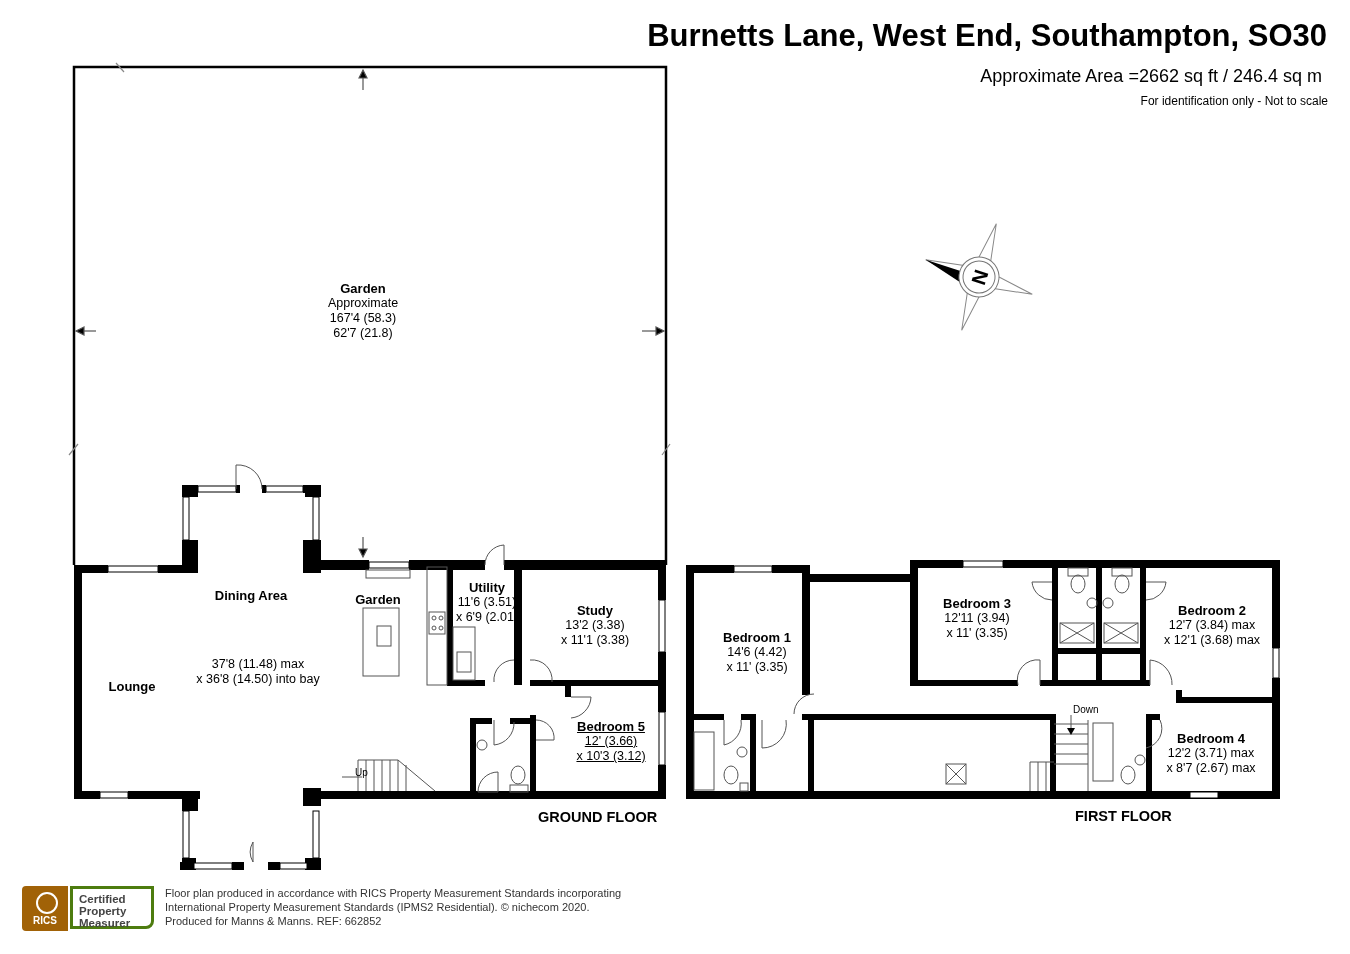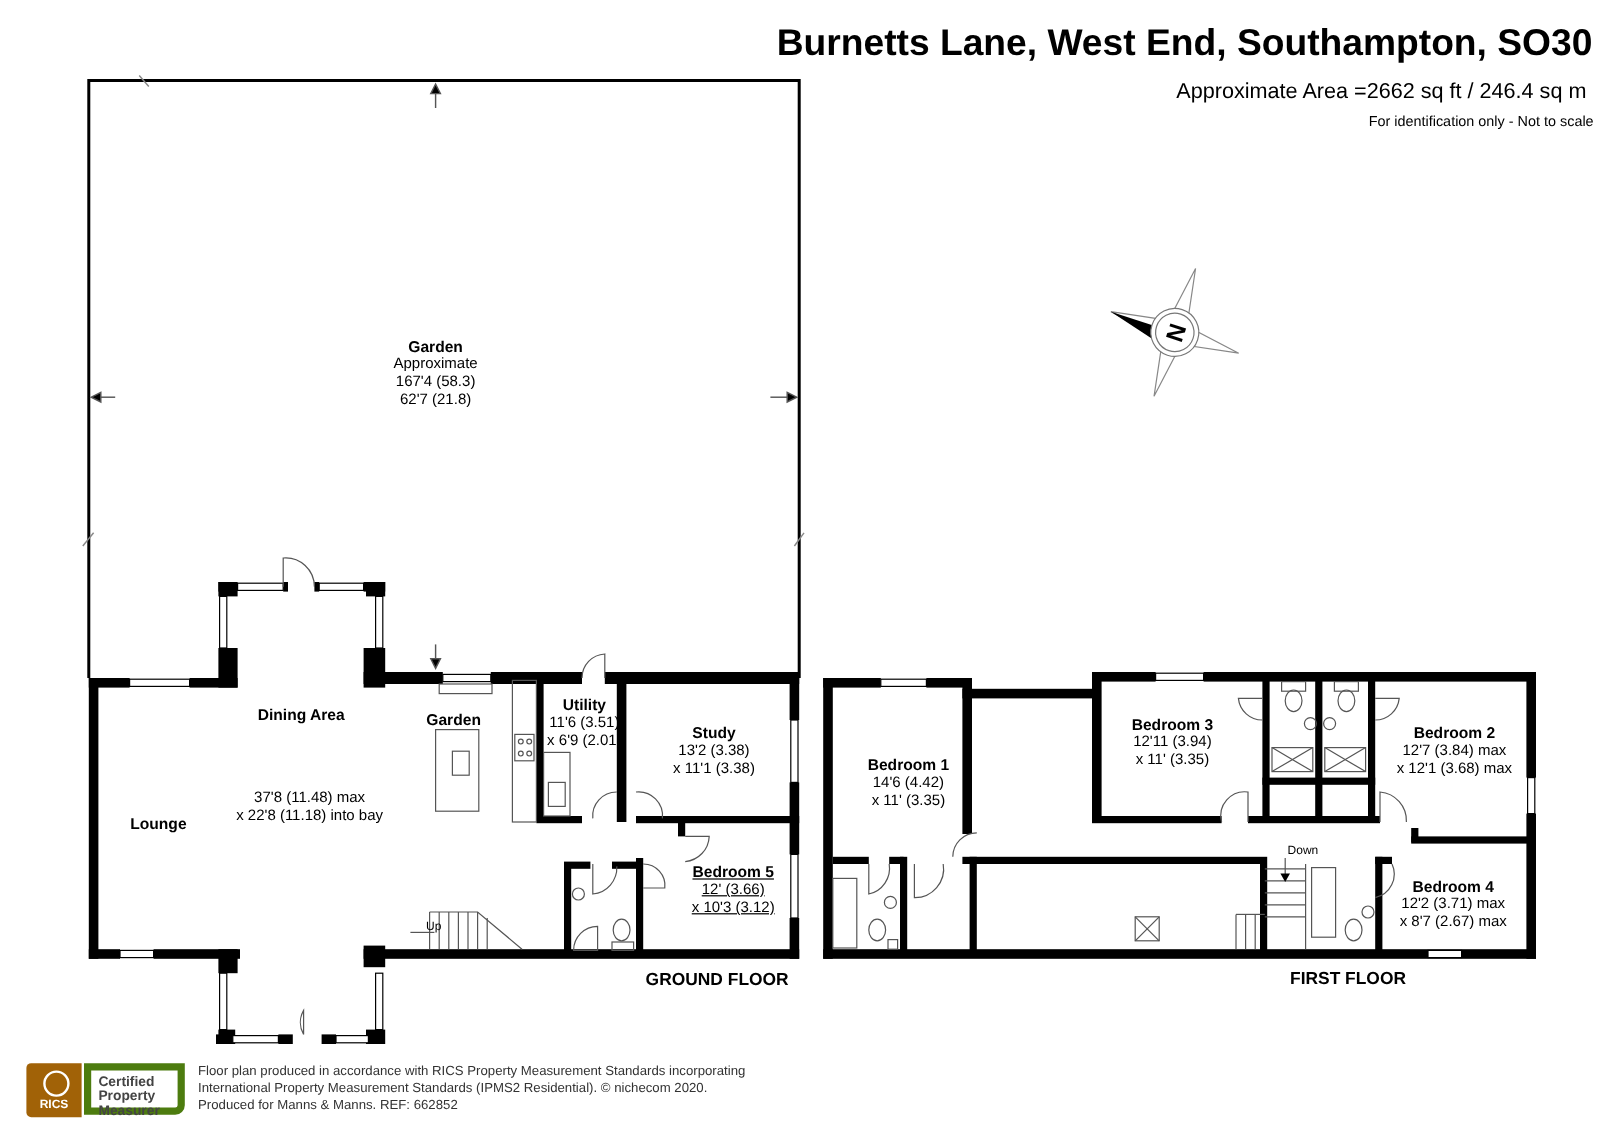--- a/index.html
+++ b/index.html
@@ -11,21 +11,21 @@
   svg.plan{position:absolute;left:0;top:0;}
   .lbl{position:absolute;text-align:center;font-size:12.5px;line-height:15px;transform:translateX(-50%);white-space:nowrap;}
   .lbl b{font-weight:bold;display:block;font-size:13px;}
   .floor{position:absolute;font-size:14.5px;font-weight:bold;white-space:nowrap;}
   .small{position:absolute;font-size:10px;white-space:nowrap;padding-left:16px;}
   .footer-text{left:165px;top:886px;font-size:11px;line-height:14px;color:#333;}
   .rics{left:22px;top:886px;width:134px;height:45px;}
   .rics .logo{position:absolute;left:0;top:0;width:46px;height:45px;background:#a16207;color:#fff;font-size:10px;font-weight:bold;text-align:center;border-radius:4px 0 0 4px;}
   .rics .logo span{position:absolute;bottom:5px;left:0;right:0;}
   .rics .logo i{position:absolute;top:6px;left:14px;width:18px;height:18px;border:2px solid #fff;border-radius:50%;}
-  .rics .cert{position:absolute;left:48px;top:0;width:84px;height:43px;border:6px solid #4d7c0f;border-radius:0 0 8px 0;font-size:11.5px;font-weight:bold;color:#444;line-height:12px;padding:4px 0 0 6px;box-sizing:border-box;}
+  .rics .cert{position:absolute;left:48px;top:0;width:84px;height:43px;border:3px solid #4d7c0f;border-radius:0 0 8px 0;font-size:11.5px;font-weight:bold;color:#444;line-height:12px;padding:4px 0 0 6px;box-sizing:border-box;}
 </style>
 </head>
 <body>
 
 <div class="abs title">Burnetts Lane, West End, Southampton, SO30</div>
 <div class="abs area">Approximate Area =2662 sq ft / 246.4 sq m</div>
 <div class="abs note">For identification only - Not to scale</div>
 
 <svg class="plan" width="1350" height="954" viewBox="0 0 1350 954">
 
@@ -250,21 +250,21 @@
     <b>Dining Area</b>
   </div>
 <div class="lbl" style="left:378px;top:592px;">
     <b>Garden</b>
   </div>
 <div class="lbl" style="left:132px;top:679px;">
     <b>Lounge</b>
   </div>
 <div class="lbl" style="left:258px;top:657px;">
   <div>37'8 (11.48) max</div>
-  <div>x 22'8 (11.18) into bay</div>
+  <div>x 36'8 (14.50) into bay</div>
 </div>
 <div class="lbl" style="left:487px;top:580px;">
   <b>Utility</b>
   <div>11'6 (3.51)</div>
   <div>x 6'9 (2.01)</div>
 </div>
 <div class="lbl" style="left:595px;top:603px;">
   <b>Study</b>
   <div>13'2 (3.38)</div>
   <div>x 11'1 (3.38)</div>

